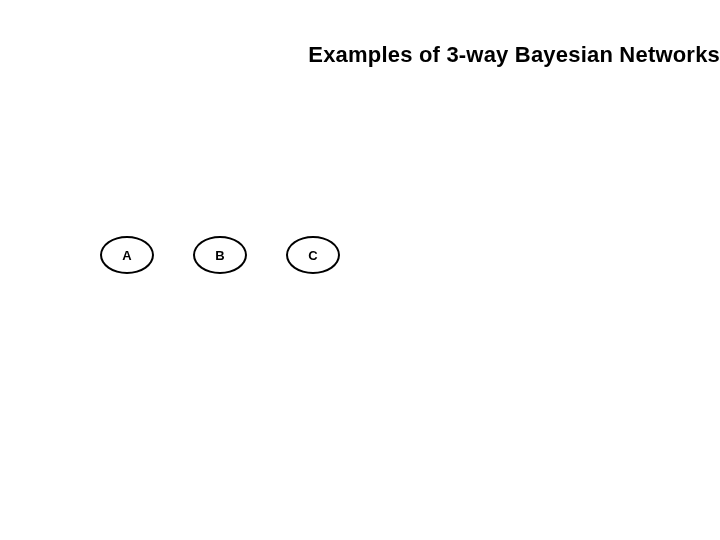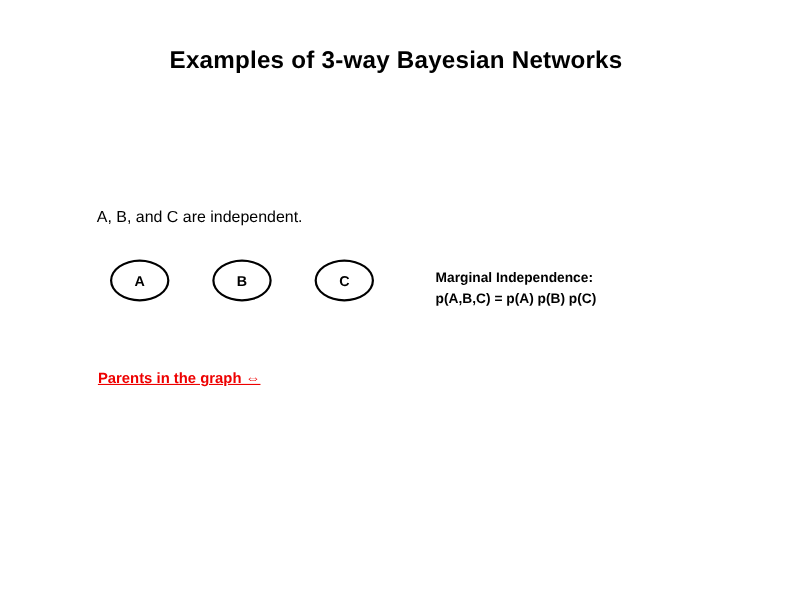--- a/index.html
+++ b/index.html
@@ -20,21 +20,21 @@
     left: 0;
     top: 0;
     width: 720px;
     height: 540px;
   }
   .title {
     position: absolute;
     left: 0;
     top: 42px;
     width: 720px;
-    text-align: center;
+    text-align: right;
     font-size: 22px;
     font-weight: bold;
     letter-spacing: 0.2px;
     color: #000000;
   }
   .statement {
     position: absolute;
     left: 88px;
     top: 190px;
     font-size: 14.5px;
@@ -92,38 +92,30 @@
     text-decoration: underline;
   }
 </style>
 </head>
 <body>
 
 <div class="slide">
 
   <div class="title">Examples of 3-way Bayesian Networks</div>
 
-  <div class="statement">A, B, and C are independent.</div>
 
   <div class="node" id="node-a">
     <span class="node-label">A</span>
   </div>
 
   <div class="node" id="node-b">
     <span class="node-label">B</span>
   </div>
 
   <div class="node" id="node-c">
     <span class="node-label">C</span>
   </div>
 
-  <div class="marginal">
-    <div>Marginal Independence:</div>
-    <div>p(A,B,C) = p(A) p(B) p(C)</div>
-  </div>
 
   <div class="note">
-    <div>
-      <span>Parents in the graph ⇔</span>
-    </div>
   </div>
 
 </div>
 
 </body></html>

